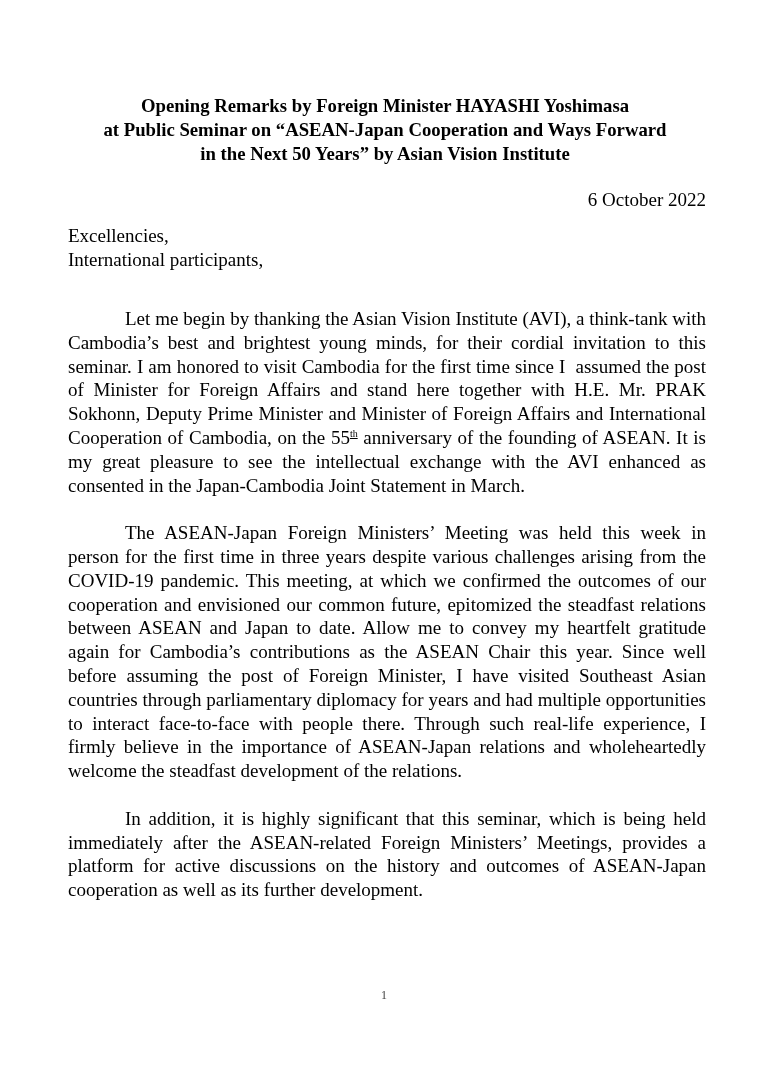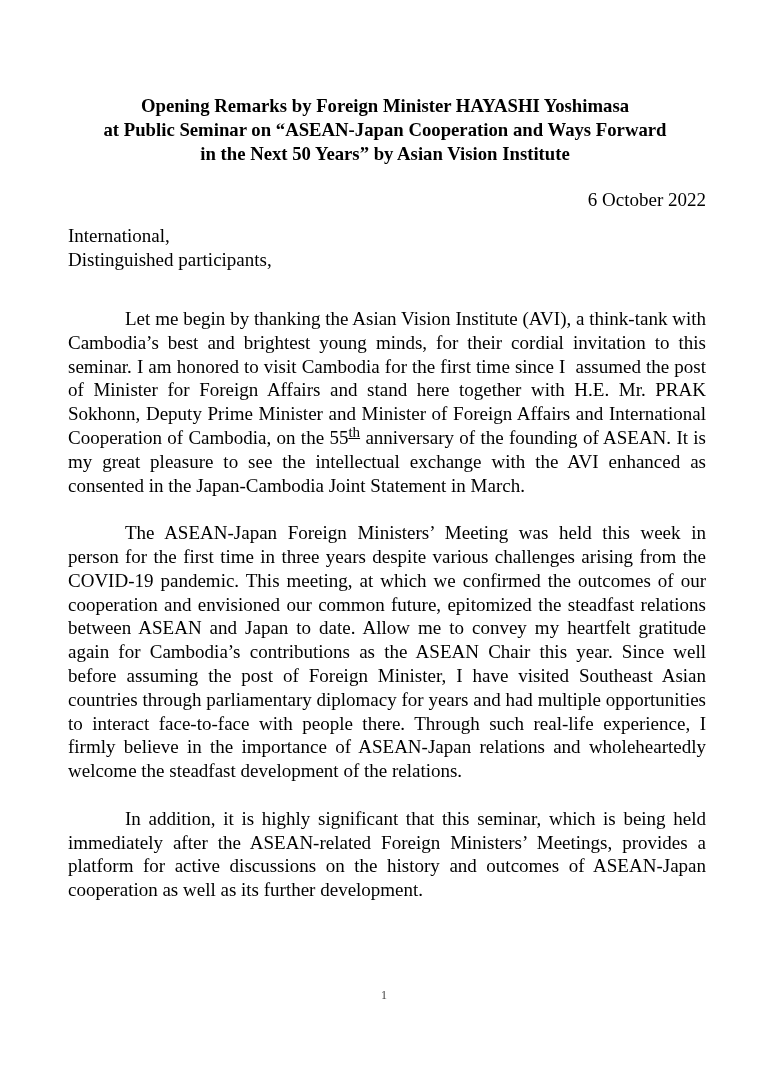--- a/index.html
+++ b/index.html
@@ -7,38 +7,38 @@
          font-family: "Liberation Serif", "DejaVu Serif", serif; color: #000; }
   .page { position: absolute; left: 0; top: 0; width: 768px; height: 1086px; background: #fff; }
   .title { position: absolute; left: 60px; width: 650px; top: 94px;
            text-align: center; font-weight: bold; font-size: 19.5px; line-height: 24px;
            transform: scaleX(0.96); transform-origin: center top; }
   .title div { white-space: nowrap; }
   .date { position: absolute; right: 62px; top: 188px; font-size: 19px; line-height: 24px; }
   .salutation { position: absolute; left: 68px; top: 224px; font-size: 19px; line-height: 24px; }
   .body { position: absolute; left: 68px; width: 638px; top: 307px; font-size: 19px; line-height: 23.8px; }
   .para { text-align: justify; text-indent: 57px; margin: 0 0 23.8px 0; }
-  .para sup { font-size: 15px; line-height: 0; vertical-align: 7px; text-decoration: underline; }
+  .para sup { font-size: 10px; line-height: 0; vertical-align: 7px; text-decoration: underline; }
   .pagenum { position: absolute; left: 0; width: 768px; top: 988px; text-align: center; font-size: 12px; color: #444; }
 </style>
 </head>
 <body>
 
 <div class="page">
   <div class="title">
     <div>Opening Remarks by Foreign Minister HAYASHI Yoshimasa</div>
     <div>at Public Seminar on “ASEAN-Japan Cooperation and Ways Forward</div>
     <div>in the Next 50 Years” by Asian Vision Institute</div>
   </div>
 
   <div class="date">6 October 2022</div>
 
   <div class="salutation">
-    <div>International,</div>
-    <div>Distinguished participants,</div>
+    <div>Excellencies,</div>
+    <div>International participants,</div>
   </div>
 
   <div class="body">
     <p class="para"><span>Let me begin by thanking the Asian Vision Institute (AVI), a think-tank with Cambodia’s best and brightest young minds, for their cordial invitation to this seminar. I am honored to visit Cambodia for the first time since I&nbsp; assumed the post of Minister for Foreign Affairs and stand here together with H.E. Mr. PRAK Sokhonn, Deputy Prime Minister and Minister of Foreign Affairs and International Cooperation of Cambodia, on the 55</span><sup>th</sup><span> anniversary of the founding of ASEAN. It is my great pleasure to see the intellectual exchange with the AVI enhanced as consented in the Japan-Cambodia Joint Statement in March.</span></p>
     <p class="para">The ASEAN-Japan Foreign Ministers’ Meeting was held this week in person for the first time in three years despite various challenges arising from the COVID-19 pandemic. This meeting, at which we confirmed the outcomes of our cooperation and envisioned our common future, epitomized the steadfast relations between ASEAN and Japan to date. Allow me to convey my heartfelt gratitude again for Cambodia’s contributions as the ASEAN Chair this year. Since well before assuming the post of Foreign Minister, I have visited Southeast Asian countries through parliamentary diplomacy for years and had multiple opportunities to interact face-to-face with people there. Through such real-life experience, I firmly believe in the importance of ASEAN-Japan relations and wholeheartedly welcome the steadfast development of the relations.</p>
     <p class="para">In addition, it is highly significant that this seminar, which is being held immediately after the ASEAN-related Foreign Ministers’ Meetings, provides a platform for active discussions on the history and outcomes of ASEAN-Japan cooperation as well as its further development.</p>
   </div>
 
   <div class="pagenum">1</div>
 </div>

